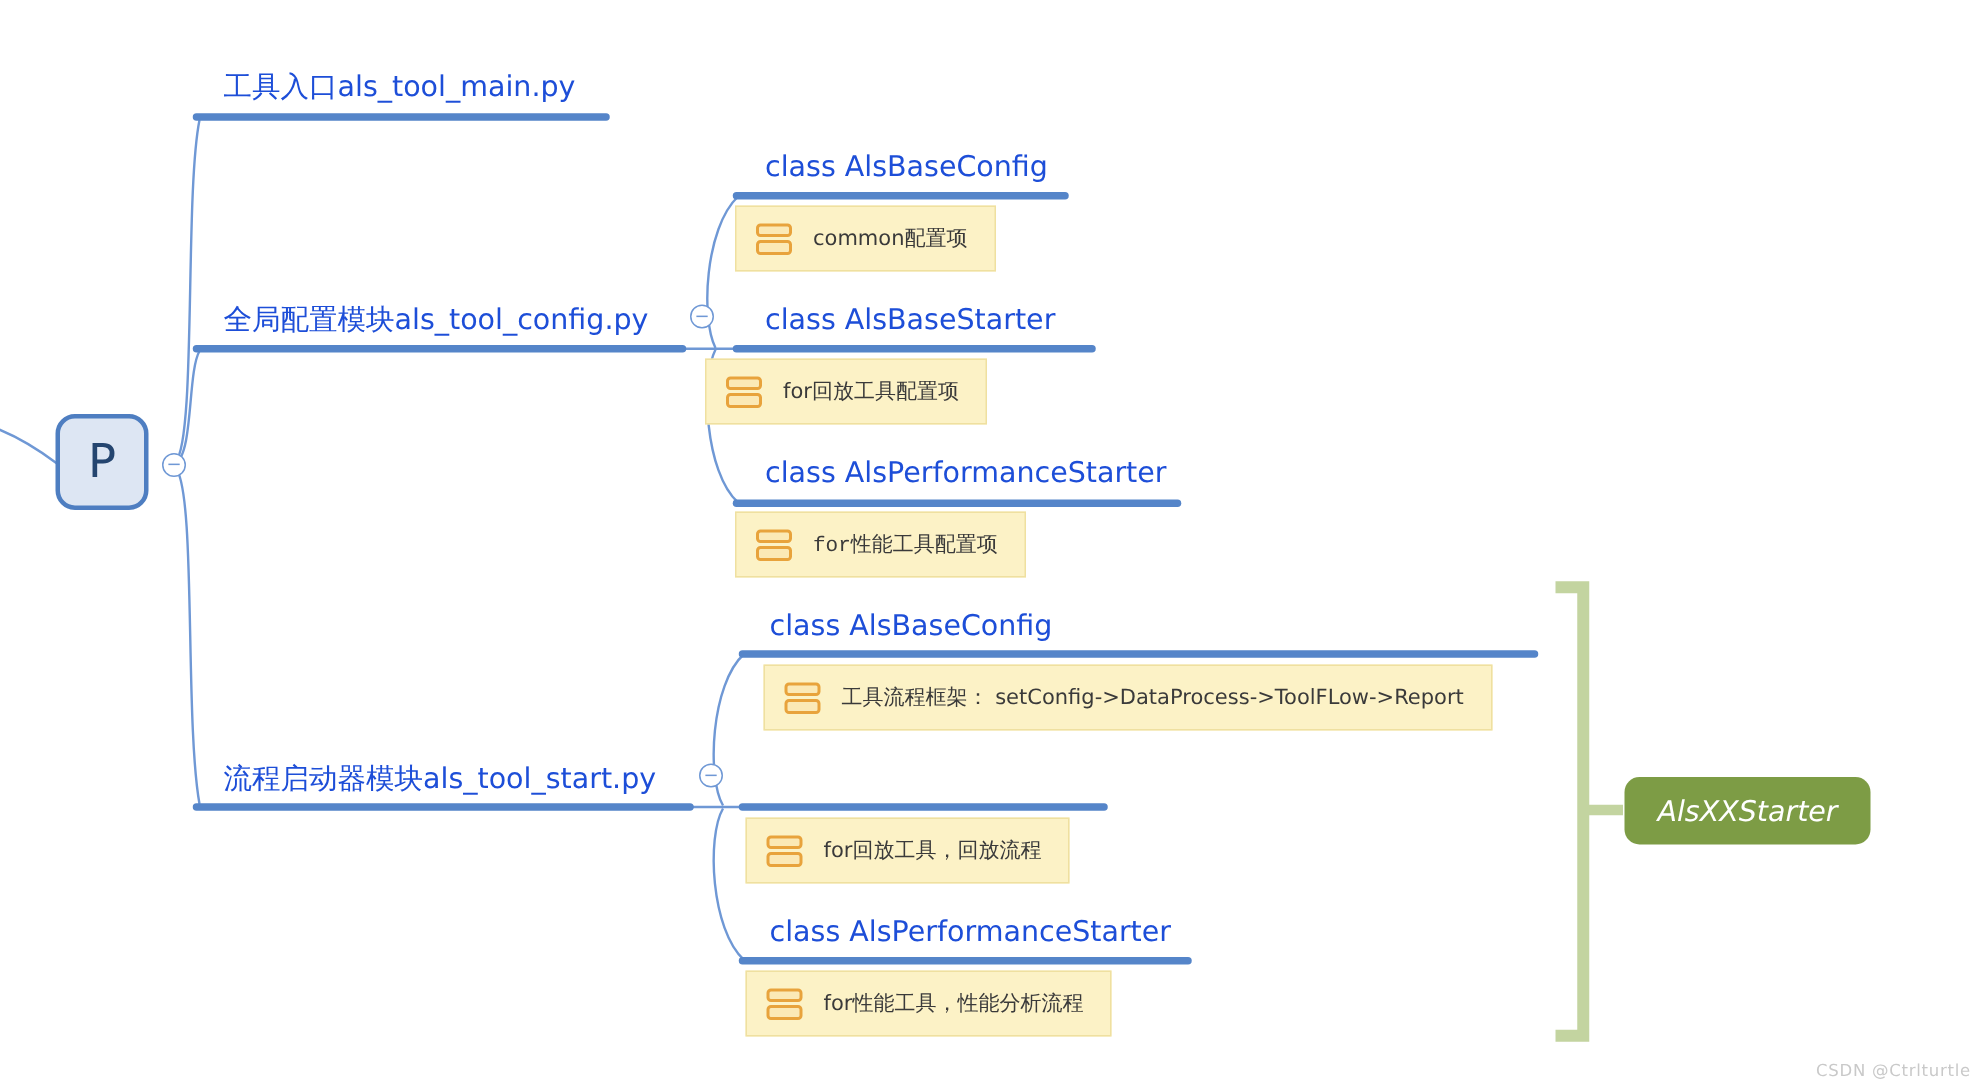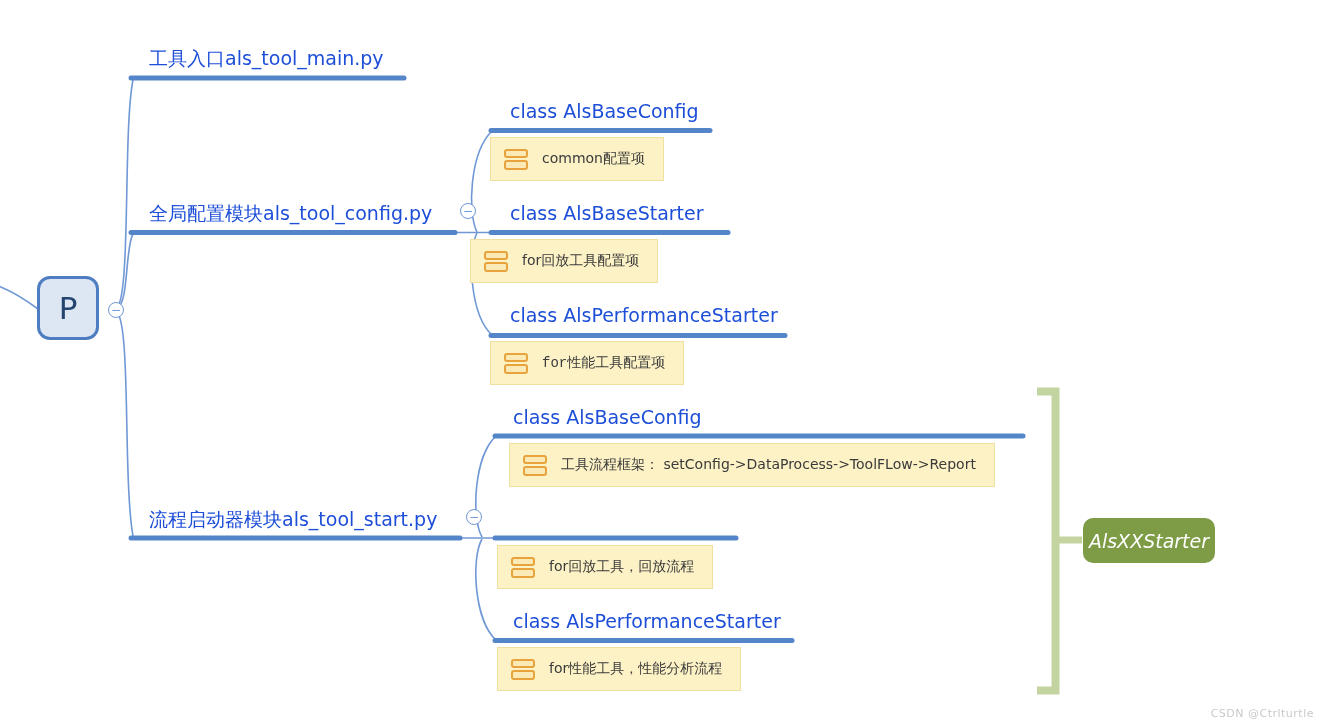--- a/index.html
+++ b/index.html
@@ -30,21 +30,21 @@
     display:flex;align-items:center;gap:14px;
     padding:0 18px 0 13px;white-space:nowrap;
   }
   .note .txt{font-size:14px;color:#3a3a3a;}
   .note-icon{width:24px;height:21px;display:flex;flex-direction:column;gap:2px;flex:none;}
   .note-icon i{
     display:block;height:7px;border:2px solid #e8a33c;border-radius:3px;
     background:#fbe9b6;
   }
   .summary-node{
-    position:absolute;left:1083px;top:518px;width:132px;height:45px;
+    position:absolute;left:1083px;top:518px;width:164px;height:45px;
     background:#7d9c45;border-radius:10px;color:#ffffff;
     display:flex;align-items:center;justify-content:center;
     font-size:19px;font-style:italic;
   }
   .watermark{
     position:absolute;right:8px;bottom:5px;font-size:11px;color:#c9c9c9;
     letter-spacing:0.5px;
   }
 </style>
 </head>

